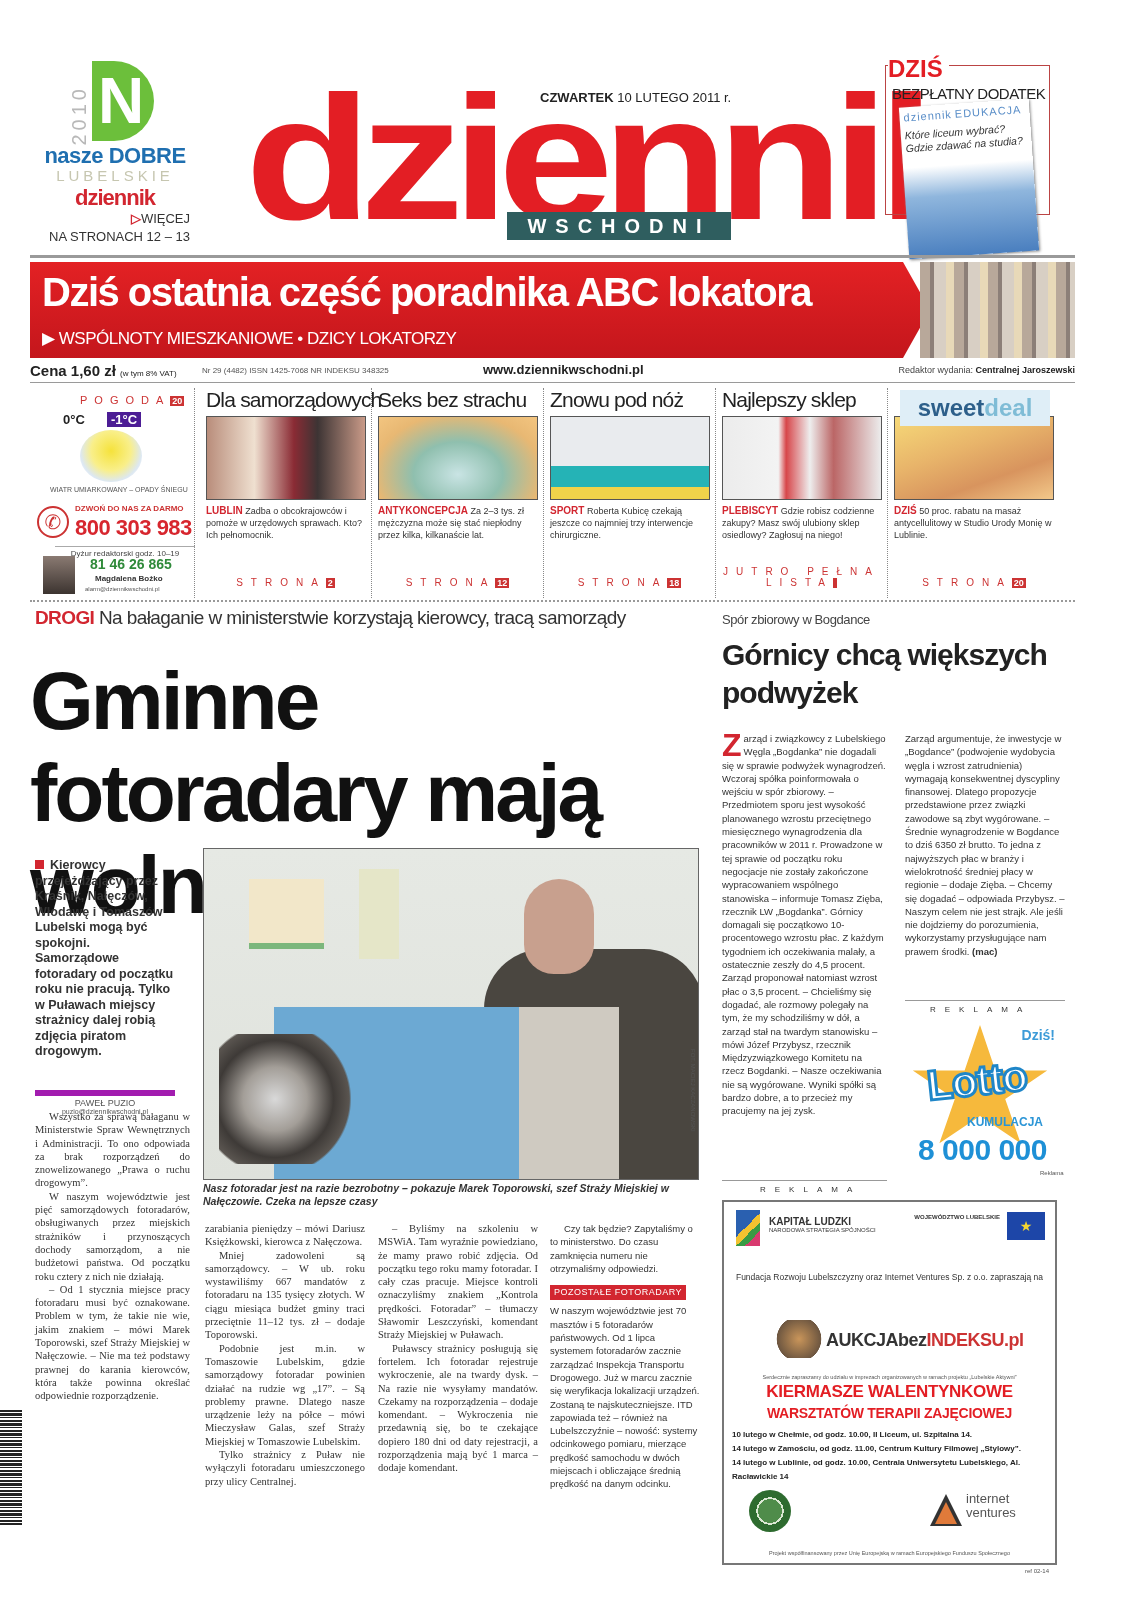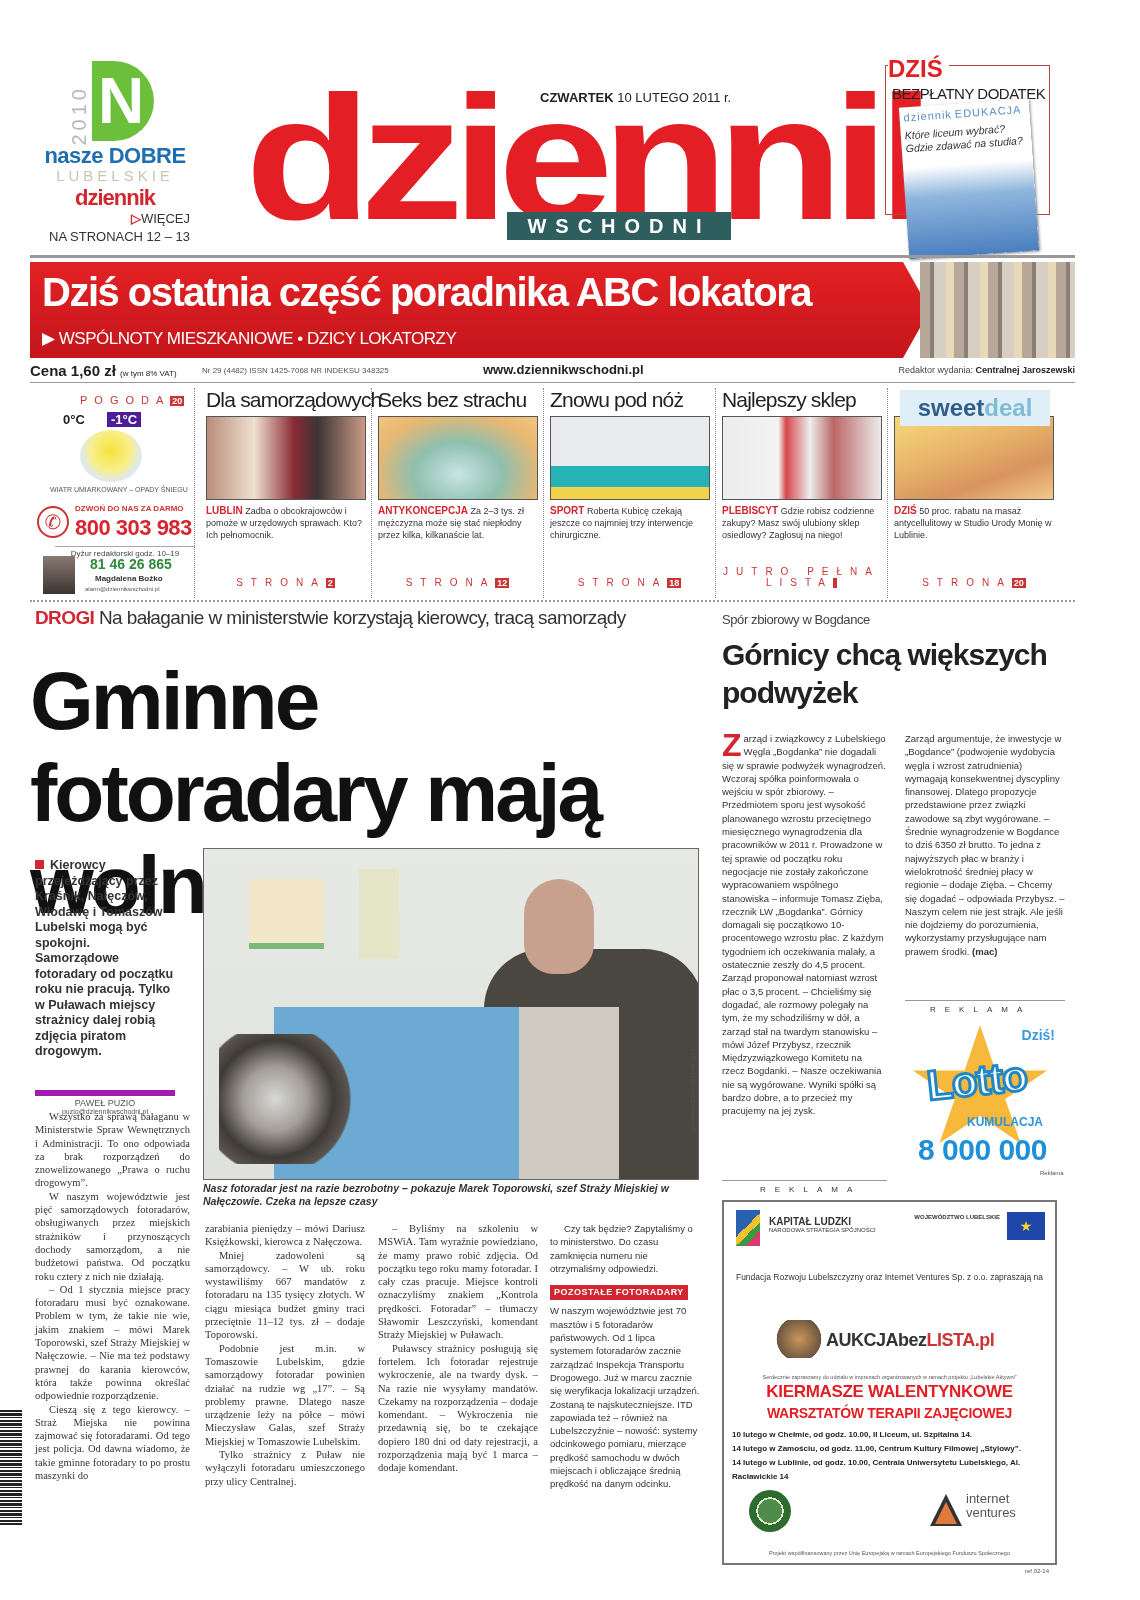--- a/index.html
+++ b/index.html
@@ -95,21 +95,21 @@
   #photo .body { position: absolute; left: 280px; top: 100px; width: 220px; height: 232px; background: #4a4640; border-radius: 60px 60px 0 0; }
   #photo .head { position: absolute; left: 320px; top: 30px; width: 70px; height: 95px; background: #c8a08e; border-radius: 40px 40px 34px 34px; }
   #photo .box { position: absolute; left: 70px; top: 158px; width: 250px; height: 174px; background: #6ca9d3; }
   #photo .panel { position: absolute; left: 315px; top: 158px; width: 100px; height: 174px; background: #cfcac1; }
   #photo .lens { position: absolute; left: 15px; top: 185px; width: 140px; height: 130px; background: radial-gradient(circle at 40% 50%, #d9d9d9 0%, #a39e98 30%, #3e3a37 55%, #5a5550 70%, transparent 72%); }
   #photo .credit { position: absolute; right: 2px; top: 200px; writing-mode: vertical-rl; font-size: 6px; color: #555; }
   #caption { left: 203px; top: 1182px; width: 496px; font-size: 10.5px; line-height: 13px; font-weight: bold; font-style: italic; color: #333; }
 
   .col { position: absolute; font-family: "Liberation Serif", "DejaVu Serif", serif; font-size: 10.5px; line-height: 13.3px; color: #333; text-align: justify; }
   .col p { text-indent: 14px; }
-  .col .box-h { display: inline-block; background: #d22630; color: #fff; font-family: "Liberation Sans", sans-serif; font-weight: bold; font-size: 9px; padding: 1px 4px; margin: 10px 0 4px; text-indent: 0; letter-spacing: 0.5px; }
+  .col .box-h { display: inline-block; background: #d22630; color: #fff; font-family: "Liberation Sans", sans-serif; font-weight: normal; font-size: 9px; padding: 1px 4px; margin: 10px 0 4px; text-indent: 0; letter-spacing: 0.5px; }
   .col.sans { font-family: "Liberation Sans", sans-serif; font-size: 9.5px; line-height: 13.3px; text-align: left; }
 
   #barcode { left: 0; top: 1410px; width: 22px; height: 115px; background: repeating-linear-gradient(180deg, #222 0 2px, #fff 2px 3px, #222 3px 6px, #fff 6px 7px, #222 7px 8px, #fff 8px 10px); }
 
   
   #sideKicker { left: 722px; top: 612px; font-size: 13px; color: #444; letter-spacing: -0.4px; }
   #sideHead { left: 722px; top: 636px; width: 350px; font-size: 30px; line-height: 38px; font-weight: bold; color: #222; letter-spacing: -1px; }
   .side-col { position: absolute; font-size: 9.5px; line-height: 13.3px; color: #333; }
   .dropcap { float: left; font-size: 32px; line-height: 26px; font-weight: bold; color: #d22630; margin-right: 2px; }
 
@@ -261,21 +261,20 @@
   <div class="panel"></div>
   <div class="lens"></div>
   <div class="credit">FOT. MACIEJ KACZANOWSKI</div>
 </div>
 <div id="caption" class="abs">Nasz fotoradar jest na razie bezrobotny – pokazuje Marek Toporowski, szef Straży Miejskiej w Nałęczowie. Czeka na lepsze czasy</div>
 
 <div class="col" style="left:35px; top:1110px; width:155px;">
   <p>Wszystko za sprawą bałaganu w Ministerstwie Spraw Wewnętrznych i Administracji. To ono odpowiada za brak rozporządzeń do znowelizowanego „Prawa o ruchu drogowym”.</p>
   <p>W naszym województwie jest pięć samorządowych fotoradarów, obsługiwanych przez miejskich strażników i przynoszących dochody samorządom, a nie budżetowi państwa. Od początku roku cztery z nich nie działają.</p>
   <p>– Od 1 stycznia miejsce pracy fotoradaru musi być oznakowane. Problem w tym, że takie nie wie, jakim znakiem – mówi Marek Toporowski, szef Straży Miejskiej w Nałęczowie. – Nie ma też podstawy prawnej do karania kierowców, która także powinna określać odpowiednie rozporządzenie.</p>
-  <p>Cieszą się z tego kierowcy. – Straż Miejska nie powinna zajmować się fotoradarami. Od tego jest policja. Od dawna wiadomo, że takie gminne fotoradary to po prostu maszynki do</p>
 </div>
 <div class="col" style="left:205px; top:1222px; width:160px;">
   <p style="text-indent:0">zarabiania pieniędzy – mówi Dariusz Księżkowski, kierowca z Nałęczowa.</p>
   <p>Mniej zadowoleni są samorządowcy. – W ub. roku wystawiliśmy 667 mandatów z fotoradaru na 135 tysięcy złotych. W ciągu miesiąca budżet gminy traci przeciętnie 11–12 tys. zł – dodaje Toporowski.</p>
   <p>Podobnie jest m.in. w Tomaszowie Lubelskim, gdzie samorządowy fotoradar powinien działać na rudzie wg „17”. – Są problemy prawne. Dlatego nasze urządzenie leży na półce – mówi Mieczysław Galas, szef Straży Miejskiej w Tomaszowie Lubelskim.</p>
   <p>Tylko strażnicy z Puław nie wyłączyli fotoradaru umieszczonego przy ulicy Centralnej.</p>
 </div>
 <div class="col" style="left:378px; top:1222px; width:160px;">
   <p>– Byliśmy na szkoleniu w MSWiA. Tam wyraźnie powiedziano, że mamy prawo robić zdjęcia. Od początku tego roku mamy fotoradar. I cały czas pracuje. Miejsce kontroli oznaczyliśmy znakiem „Kontrola prędkości. Fotoradar” – tłumaczy Sławomir Leszczyński, komendant Straży Miejskiej w Puławach.</p>
   <p>Puławscy strażnicy posługują się fortelem. Ich fotoradar rejestruje wykroczenie, ale na twardy dysk. – Na razie nie wysyłamy mandatów. Czekamy na rozporządzenia – dodaje komendant. – Wykroczenia nie przedawnią się, bo te czekające dopiero 180 dni od daty rejestracji, a rozporządzenia mają być 1 marca – dodaje komendant.</p>
@@ -314,21 +313,21 @@
 <div class="reklama" style="left:760px; top:1185px;">REKLAMA</div>
 
 <div id="ad" class="abs">
   <div class="kllogo"></div>
   <div class="kl"><span>KAPITAŁ LUDZKI</span><small>NARODOWA STRATEGIA SPÓJNOŚCI</small></div>
   <div class="wojtxt">WOJEWÓDZTWO LUBELSKIE</div>
   <div class="eu">★</div>
   <div class="fund">Fundacja Rozwoju Lubelszczyzny oraz Internet Ventures Sp. z o.o. zapraszają na</div>
   <div class="auk">
     <div class="dog"></div>
-    <div class="txt"><span style="color:#333">AUKCJAbez</span><span>LISTA.pl</span></div>
+    <div class="txt"><span style="color:#333">AUKCJAbez</span><span>INDEKSU.pl</span></div>
   </div>
   <div class="small1">Serdecznie zapraszamy do udziału w imprezach organizowanych w ramach projektu „Lubelskie Aktywni”</div>
   <div class="kierm">KIERMASZE WALENTYNKOWE</div>
   <div class="warsz">WARSZTATÓW TERAPII ZAJĘCIOWEJ</div>
   <div class="dates">
     <div>10 lutego w Chełmie, od godz. 10.00, II Liceum, ul. Szpitalna 14.</div>
     <div>14 lutego w Zamościu, od godz. 11.00, Centrum Kultury Filmowej „Stylowy”.</div>
     <div>14 lutego w Lublinie, od godz. 10.00, Centrala Uniwersytetu Lubelskiego, Al. Racławickie 14</div>
   </div>
   <div class="seal"></div>

